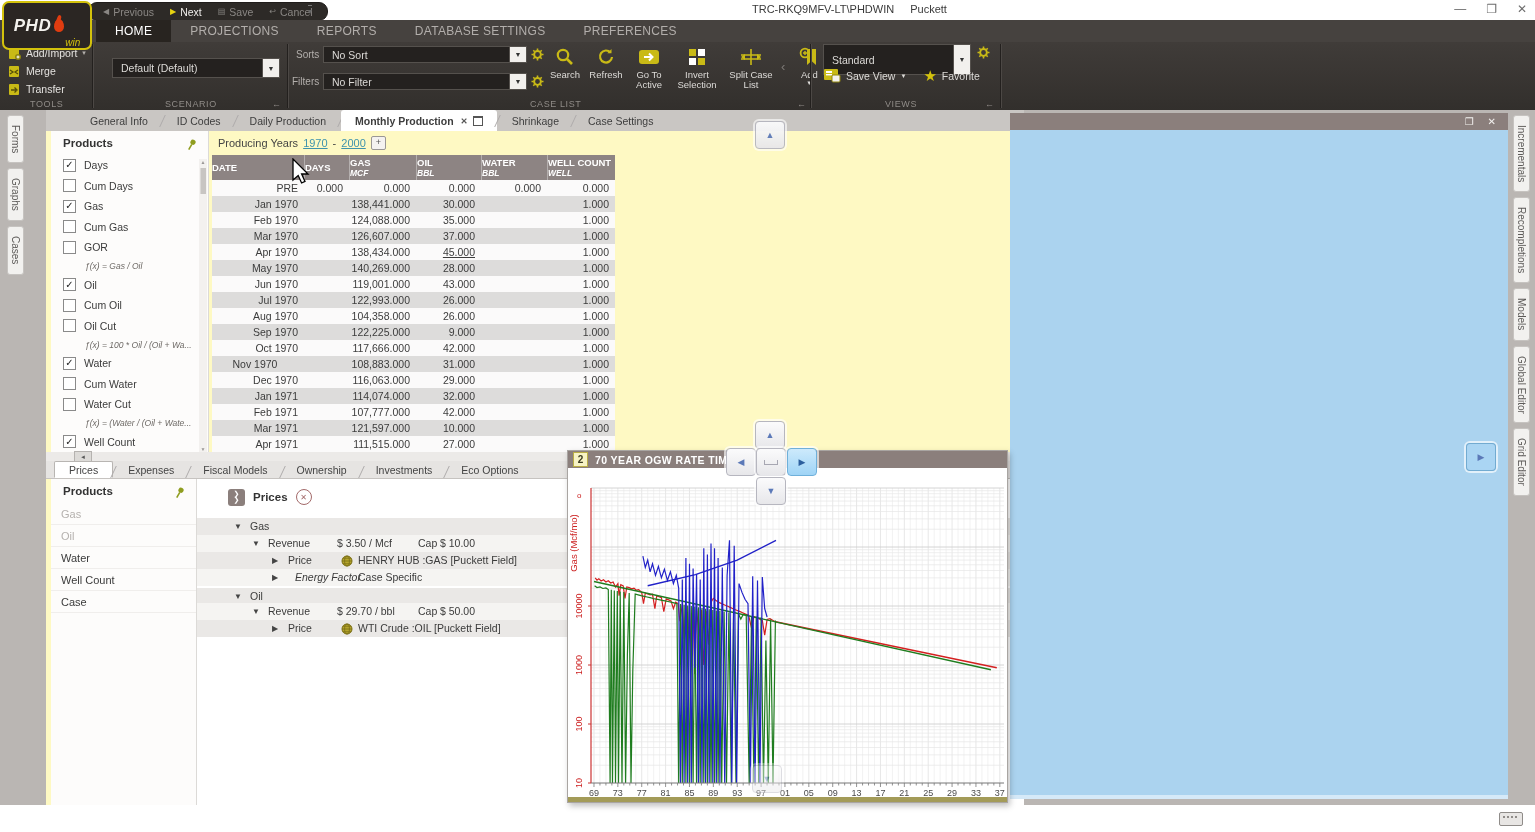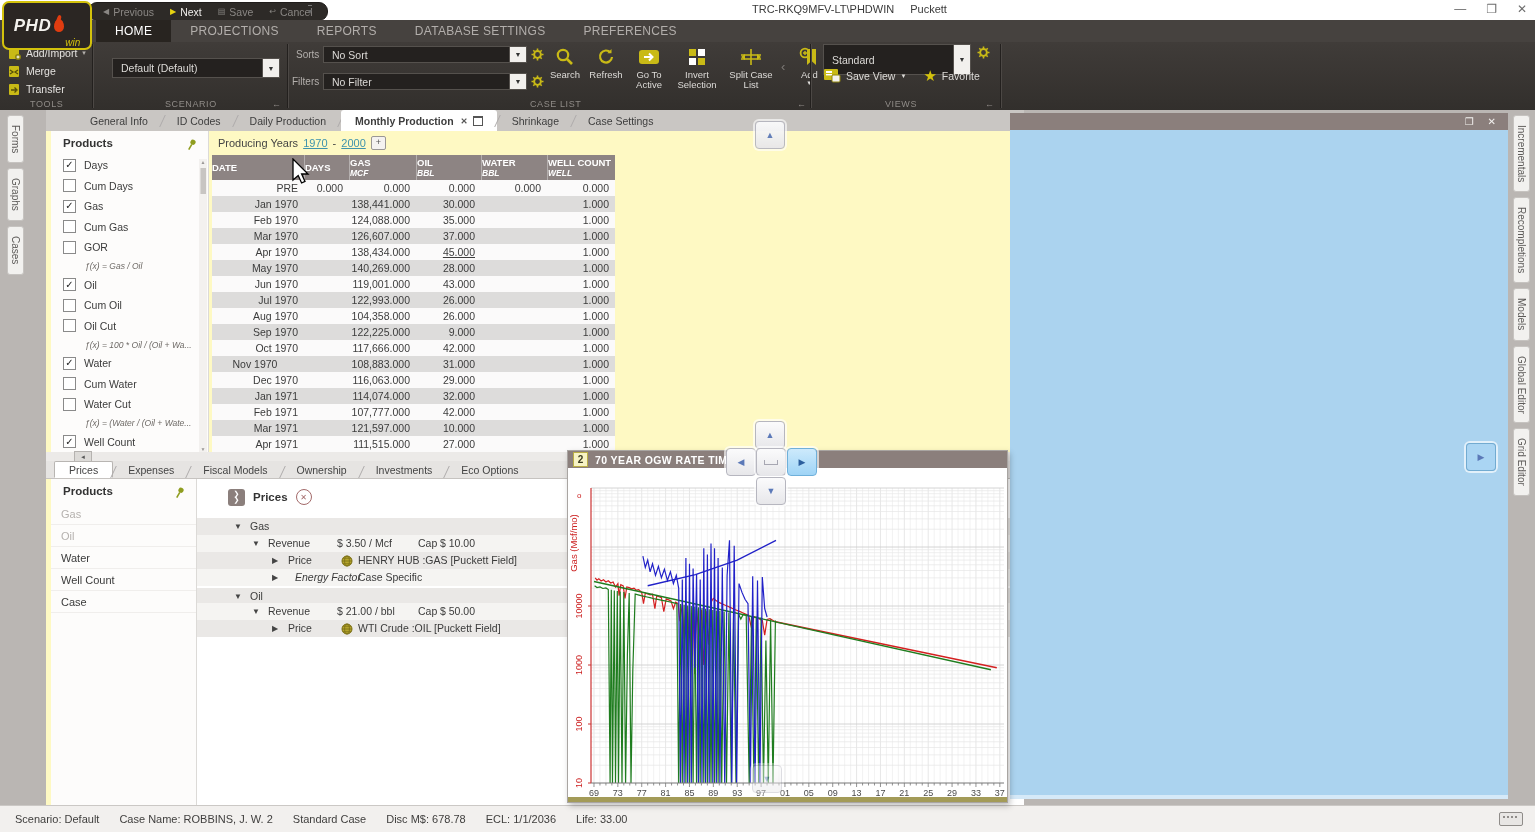--- a/index.html
+++ b/index.html
@@ -689,21 +689,21 @@
               <span class="lb" style="left: 98px; font-style: italic;">Energy Factor</span>
               <span class="val" style="left: 161px;">Case Specific</span>
             </div>
             <div class="prow" style="top: 109px; background: rgb(234, 232, 230);">
               <span class="ar" style="left: 37px;">▼</span>
               <span class="lb" style="left: 53px;">Oil</span>
             </div>
             <div class="prow" style="top: 124px; background: rgb(245, 244, 242);">
               <span class="ar" style="left: 55px;">▼</span>
               <span class="lb" style="left: 71px;">Revenue</span>
-              <span class="val" style="left: 140px;">$ 21.00 / bbl</span>
+              <span class="val" style="left: 140px;">$ 29.70 / bbl</span>
               <span class="cap" style="left: 221px;">Cap</span>
               <span class="cap" style="left: 243px;">$ 50.00</span>
             </div>
             <div class="prow" style="top: 141px; background: rgb(234, 232, 230);">
               <span class="ar" style="left: 75px;">▶</span>
               <span class="lb" style="left: 91px;">Price</span>
               <span style="position: absolute; left: 144px; top: 3px;"><svg width="12" height="12">
                   <circle cx="6" cy="6" r="5" fill="#b5a52c" stroke="#7a6e15"></circle>
                   <ellipse cx="6" cy="6" rx="2.4" ry="5" fill="none" stroke="#7a6e15" stroke-width=".8"></ellipse>
                   <path d="M1 6h10M1.8 3.2h8.4M1.8 8.8h8.4" stroke="#7a6e15" stroke-width=".8"></path>
@@ -979,27 +979,19 @@
 <div class="guide" style="left:755px;top:121px;opacity:.95">
       <span>▲</span>
     </div>
 <div class="guide" style="left:752px;top:765px;opacity:.45">
       <span>▼</span>
     </div>
 <div class="guide" style="left:1466px;top:443px;background:rgba(170,214,244,.8);border-color:rgba(100,160,200,.8)">
       <span>▶</span>
     </div>
 
-<div id="statusbar">
-      <span>Scenario: Default</span>
-      <span>Case Name: ROBBINS, J. W. 2</span>
-      <span>Standard Case</span>
-      <span>Disc M$: 678.78</span>
-      <span>ECL: 1/1/2036</span>
-      <span>Life: 33.00</span>
-    </div>
 <div id="kbd-icon"></div>
 
 <svg id="cursor" width="22" height="28">
   <path d="M2 1 L2 22 L7.2 17.6 L10.6 25 L14 23.4 L10.6 16 L17 16 Z" fill="#fff" stroke="#000" stroke-width="1.3"></path>
 </svg>
 
 </div>
 
 </body></html>

